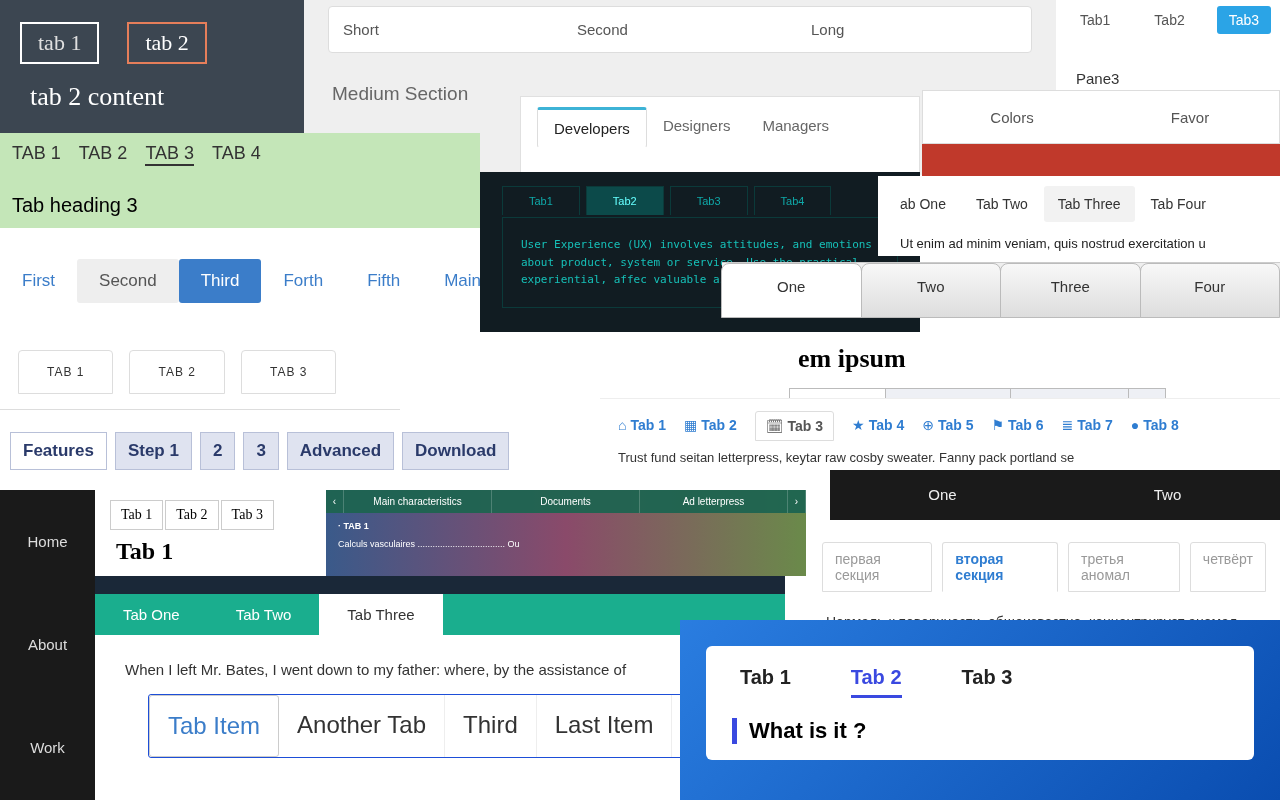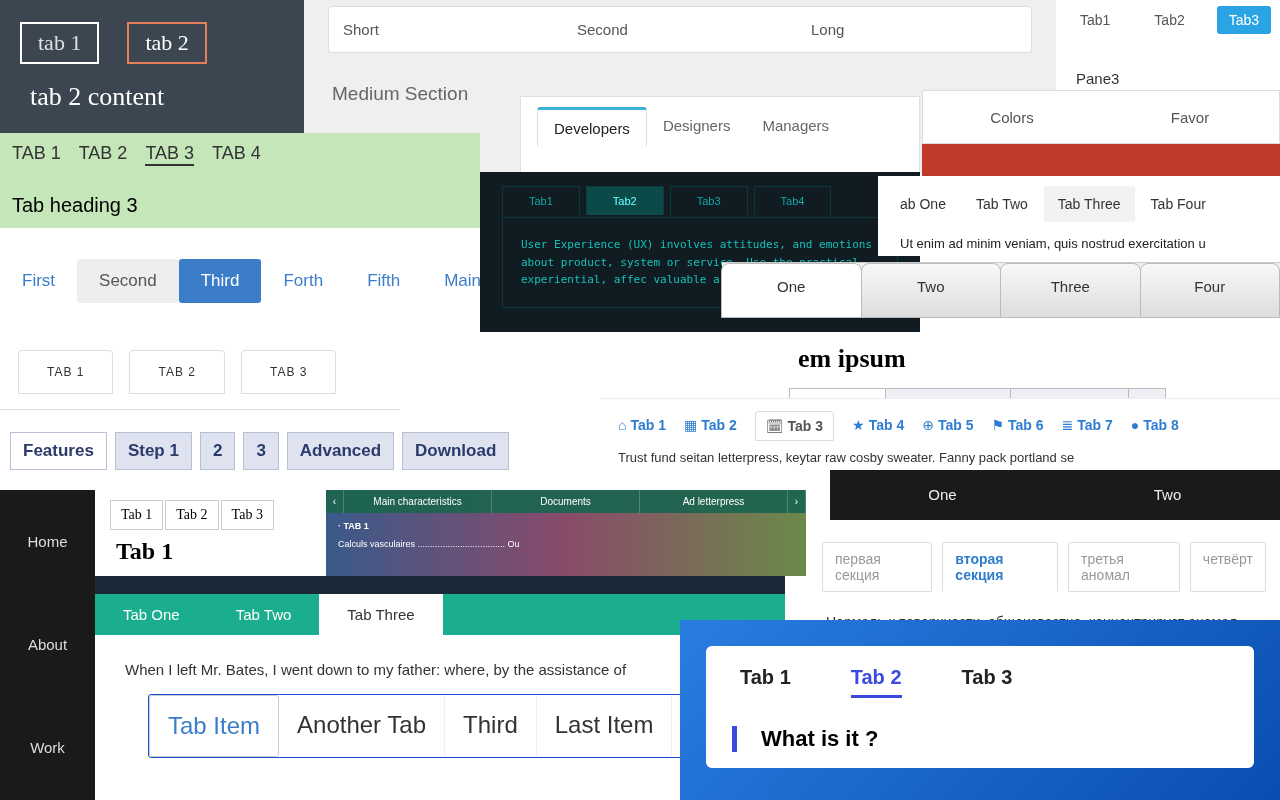--- a/index.html
+++ b/index.html
@@ -143,21 +143,21 @@
 .prus .row span{padding:8px 12px;font-size:14px;color:#999;border:1px solid #ddd;border-radius:3px 3px 0 0}
 .prus .row .active{color:#2f7dd1;font-weight:bold;border-bottom-color:#fff}
 .prus .txt{padding:12px 18px;font-size:14px;color:#333}
 
 
 .pblue{left:680px;top:620px;width:600px;height:180px;background:linear-gradient(135deg,#2a7de0,#0a4db0);padding:26px}
 .pblue .card{background:#fff;border-radius:6px;padding:16px 26px}
 .pblue .row{display:flex;gap:60px;padding:4px 8px 14px}
 .pblue .row span{font-size:20px;color:#222;font-weight:bold}
 .pblue .row .active{color:#3a49e0;border-bottom:3px solid #3a49e0;padding-bottom:6px}
-.pblue h2{font-size:22px;font-weight:bold;border-left:5px solid #3a49e0;padding-left:24px;margin-top:14px}
+.pblue h2{font-size:22px;font-weight:bold;border-left:5px solid #3a49e0;padding-left:12px;margin-top:6px}
 </style>
 </head>
 <body>
 
 <div class="abs p1">
   <span class="tab">tab 1</span><span class="tab active">tab 2</span>
   <div class="content">tab 2 content</div>
 </div>
 
 <div class="abs psml">

